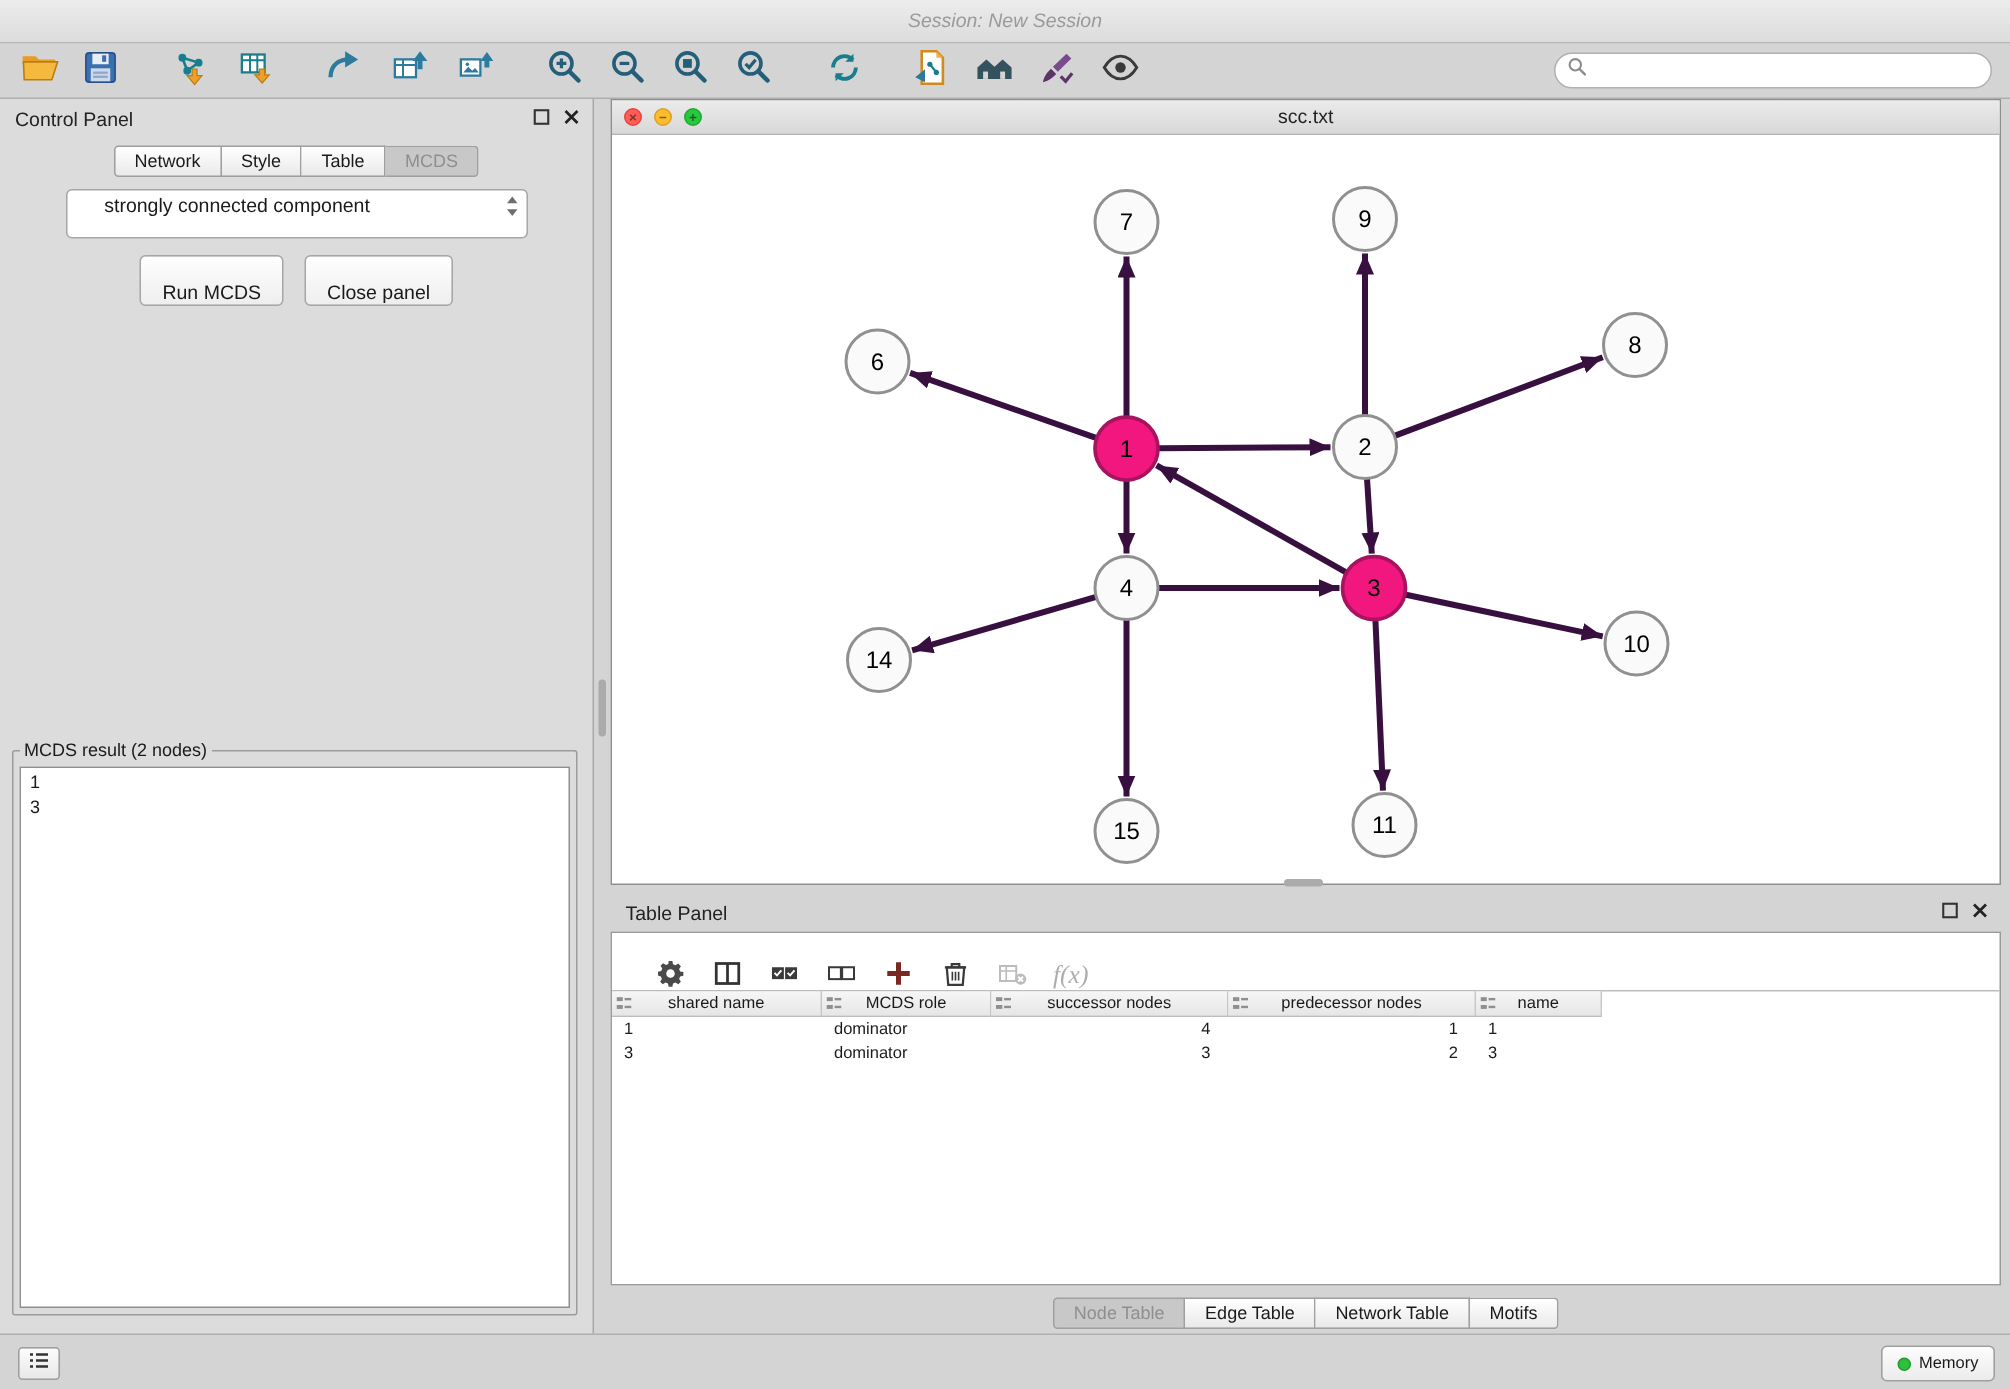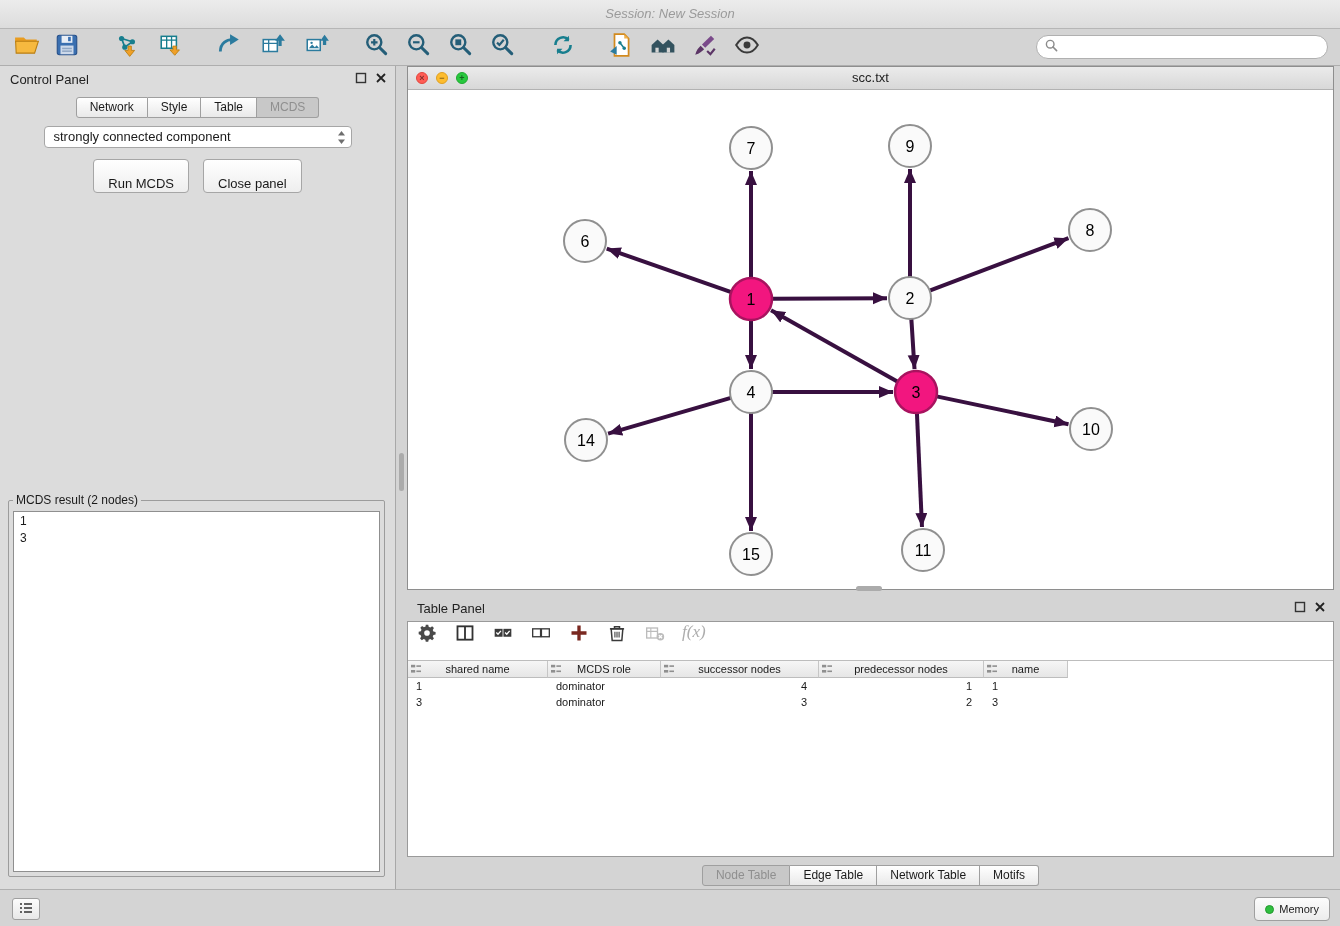--- a/index.html
+++ b/index.html
@@ -22,21 +22,21 @@
   .panel-header .ph-title{position:absolute;left:10px;top:6px;font-size:13px;color:#222;}
   .ph-icons{position:absolute;right:8px;top:6px;display:flex;gap:8px;align-items:center;}
   .ph-icons svg{width:12px;height:12px;display:block;}
   .seg-tabs{display:flex;justify-content:center;}
   .seg-tabs .tab{height:21px;padding:0 13px;font-size:12px;line-height:19px;border:1px solid #9f9f9f;border-left:none;background:linear-gradient(#ffffff,#e9e9e9);color:#1a1a1a;font-family:"Liberation Sans",sans-serif;cursor:default;box-sizing:border-box;}
   .seg-tabs .tab:first-child{border-left:1px solid #9f9f9f;border-radius:3px 0 0 3px;}
   .seg-tabs .tab:last-child{border-radius:0 3px 3px 0;}
   .seg-tabs .tab.active{background:#c8c8c8;color:#8f8f8f;}
   .cp-tabs{margin-top:5px;}
   .opt-label{margin-top:18px;text-align:center;font-size:13px;}
-  .dropdown{position:relative;margin:8px auto 0 auto;width:308px;height:22px;background:#fff;border:1px solid #a6a6a6;border-radius:4px;box-sizing:border-box;font-size:13px;line-height:20px;padding-left:9px;}
+  .dropdown{position:relative;margin:8px auto 0 auto;width:308px;height:33px;background:#fff;border:1px solid #a6a6a6;border-radius:4px;box-sizing:border-box;font-size:13px;line-height:20px;padding-left:25px;}
   .dropdown .dd-arrows{position:absolute;right:5px;top:3px;}
   .btn-row{margin-top:11px;display:flex;justify-content:center;gap:14px;}
   .push-btn{height:22px;padding:16px 14px;font-size:13px;border:1px solid #a6a6a6;border-radius:4px;background:linear-gradient(#ffffff,#eeeeee);color:#1a1a1a;font-family:"Liberation Sans",sans-serif;}
   .result-group{position:absolute;left:8px;right:10px;top:427px;bottom:13px;border:1px solid #9c9c9c;border-radius:2px;margin:0;padding:4px;box-sizing:border-box;background:#dcdcdc;}
   .result-group legend{font-size:12px;color:#1a1a1a;padding:0 3px;}
   .result-list{width:100%;height:100%;background:#fff;border:1px solid #8f8f8f;box-sizing:border-box;overflow:auto;}
   .result-item{font-size:12px;line-height:16px;padding-left:6px;padding-top:1px;}
 
   
   .network-window{position:absolute;left:407px;top:66px;width:927px;height:524px;background:#fff;border:1px solid #8e8e8e;box-sizing:border-box;}
@@ -50,21 +50,21 @@
   #graph-svg{display:block;}
   #graph-svg text{font-family:"Liberation Sans",sans-serif;}
 
   
   .grip-v{position:absolute;left:399px;top:453px;width:5px;height:38px;border-radius:2.5px;background:#ababab;}
   .grip-h{position:absolute;left:856px;top:586px;width:26px;height:5px;border-radius:2.5px;background:#ababab;}
 
   
   .table-panel{position:absolute;left:407px;top:595px;width:927px;height:295px;}
   .tp-content{position:absolute;left:0;right:0;top:26px;bottom:33px;background:#fff;border:1px solid #9a9a9a;box-sizing:border-box;}
-  .tp-toolbar{height:38px;display:flex;align-items:flex-start;padding-left:8px;gap:16px;}
+  .tp-toolbar{height:38px;display:flex;align-items:flex-end;padding-left:28px;gap:16px;}
   .tp-toolbar .tpi{width:22px;height:22px;display:flex;align-items:center;justify-content:center;}
   .tp-toolbar .tpi svg{width:20px;height:20px;}
   .fx{font-family:"Liberation Serif",serif;font-style:italic;font-size:17px;color:#adadad;}
   .tp-header-row{display:flex;border-top:1px solid #bdbdbd;}
   .tp-th{position:relative;height:17px;background:linear-gradient(#f6f6f6,#e6e6e6);border-right:1px solid #c6c6c6;border-bottom:1px solid #bdbdbd;font-size:11px;display:flex;align-items:center;justify-content:center;box-sizing:border-box;}
   .th-icon{position:absolute;left:3px;top:3px;width:10px;height:10px;}
   .th-icon svg{width:10px;height:10px;display:block;}
   .tp-tr{display:flex;height:16px;}
   .tp-td{font-size:11px;line-height:16px;padding-left:8px;box-sizing:border-box;white-space:nowrap;overflow:hidden;}
   .c0{width:140px;}.c1{width:113px;}.c2{width:158px;}.c3{width:165px;}.c4{width:84px;}

